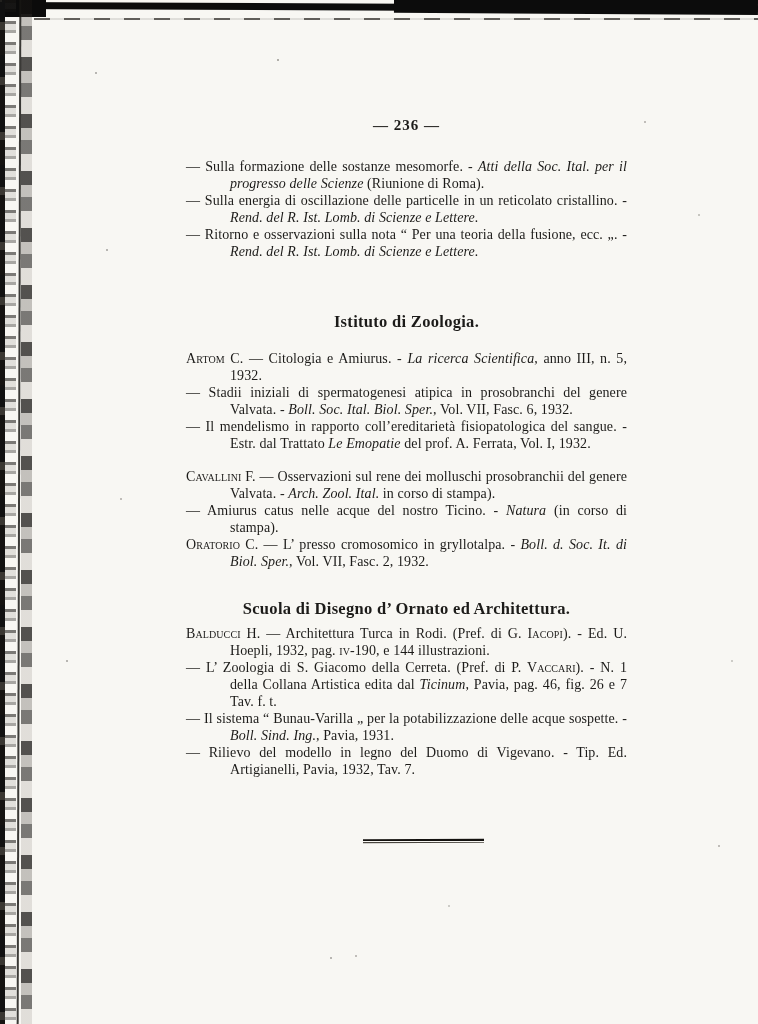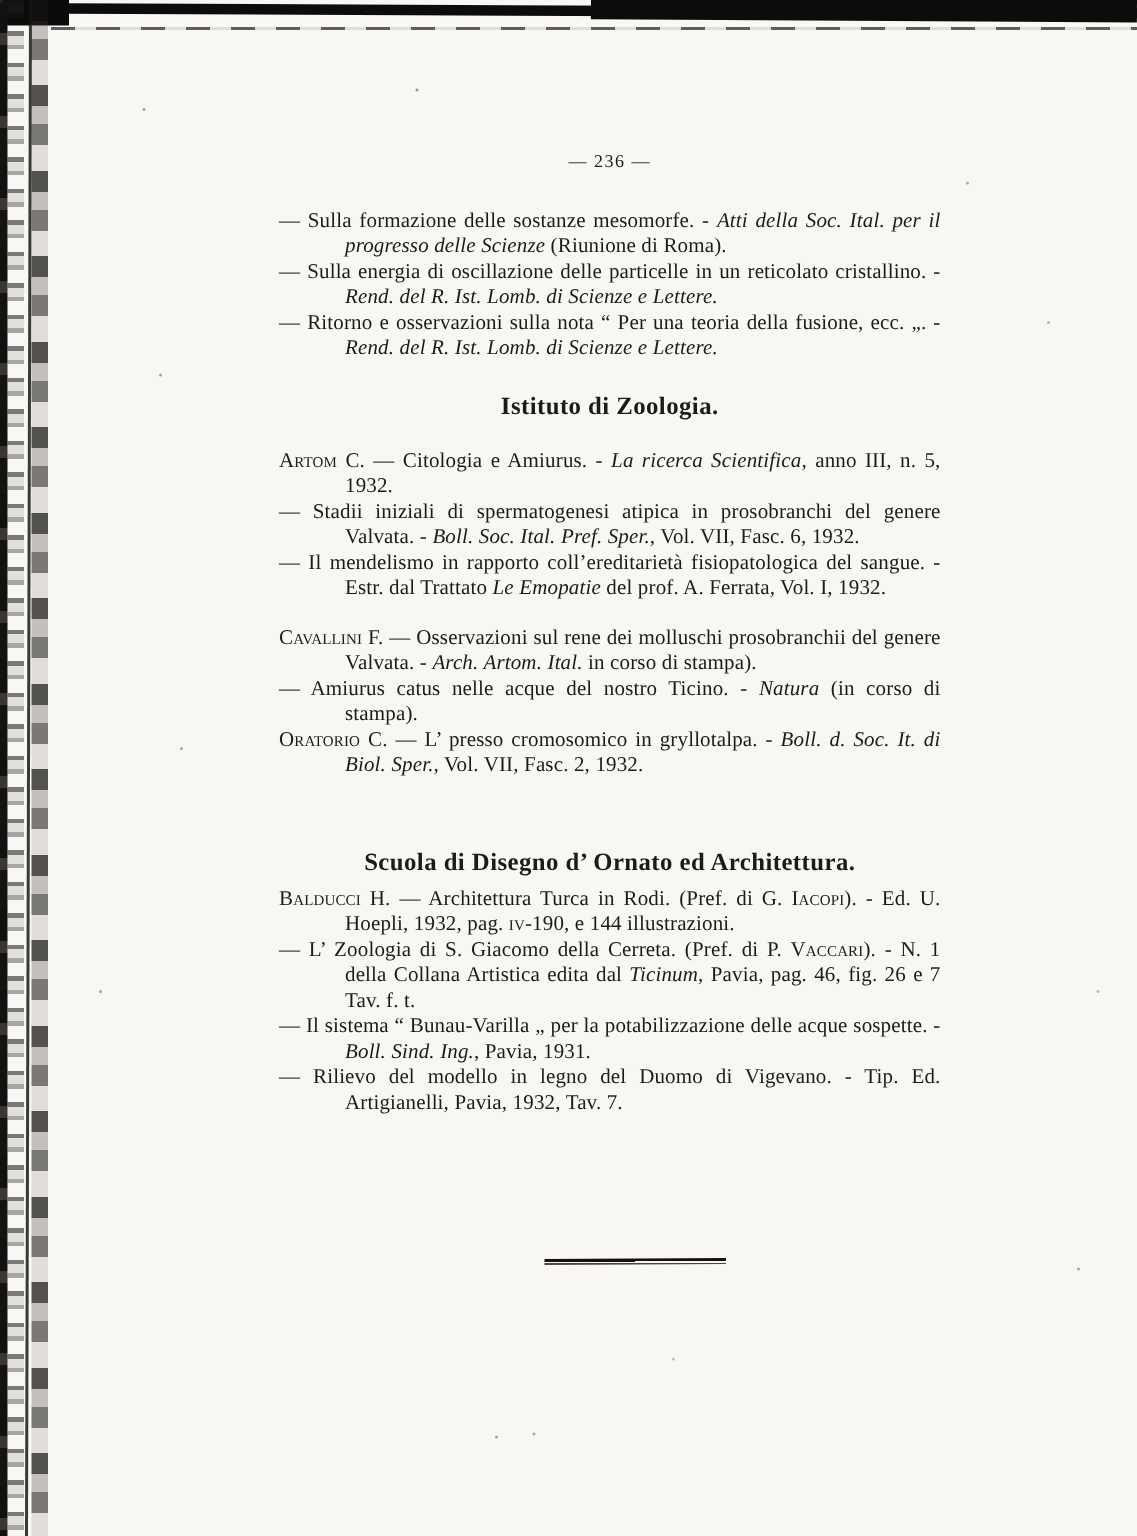--- a/index.html
+++ b/index.html
@@ -22,30 +22,30 @@
   .spine-line{position:absolute;top:0;left:18px;width:2px;height:100%;background:rgba(25,23,20,.85);transform:rotate(0.15deg);}
   .spine-band{position:absolute;top:0;left:21px;width:11px;height:100%;opacity:.85;
     background:repeating-linear-gradient(to bottom,rgba(20,18,16,.85) 0 14px,rgba(70,64,58,.35) 14px 26px,rgba(20,18,16,.65) 26px 40px,rgba(110,100,92,.2) 40px 57px);}
   .dust{position:absolute;top:0;left:0;width:2px;height:2px;background:rgba(60,56,50,.55);border-radius:50%;
     box-shadow:277px 59px rgba(60,56,50,.5),95px 72px rgba(60,56,50,.45),644px 121px rgba(60,56,50,.4),
       106px 249px rgba(60,56,50,.45),698px 214px rgba(60,56,50,.35),120px 498px rgba(60,56,50,.4),
       66px 660px rgba(60,56,50,.45),718px 845px rgba(60,56,50,.4),330px 957px rgba(60,56,50,.45),
       355px 955px rgba(60,56,50,.4),448px 905px rgba(60,56,50,.3),731px 660px rgba(60,56,50,.3);}
   
   .content{position:absolute;left:186px;top:100px;width:441px;}
-  .pageno{text-align:center;font-size:12px;letter-spacing:1px;margin:0 0 24px 0;}
+  .pageno{text-align:center;font-size:15px;letter-spacing:1px;margin:17px 0 24px 0;font-weight:bold;}
   .group{margin:0;}
   .entry{margin:0;text-align:justify;font-size:14px;line-height:17px;
     padding-left:44px;text-indent:-44px;letter-spacing:.1px;}
   .heading{text-align:center;font-weight:bold;font-size:16.5px;line-height:20px;margin:0;letter-spacing:.3px;}
   .g1{margin-top:12px;}
-  .h-zoologia{margin-top:20px;text-align:center;}
+  .h-zoologia{margin-top:52px;text-align:center;}
   .g2{margin-top:18px;}
   .g3{margin-top:16px;}
-  .h-scuola{margin-top:46px;}
+  .h-scuola{margin-top:29px;}
   .g4{margin-top:6px;}
   .i{font-style:italic;}
   .sc{font-variant:small-caps;}
   .end-rule{position:absolute;left:363px;top:839px;width:121px;height:4px;
     background:linear-gradient(to bottom,#14120f 0,#14120f 2px,rgba(0,0,0,0) 2px,rgba(0,0,0,0) 3px,#4a463f 3px,#4a463f 4px);
     transform:rotate(-0.3deg);}
 </style>
 </head>
 <body>
 
@@ -64,26 +64,26 @@
 
   <div class="group g1">
       <p class="entry"><span class="p">— Sulla formazione delle sostanze mesomorfe. - </span><span class="i">Atti della Soc. Ital. per il progresso delle Scienze</span><span class="p"> (Riunione di Roma).</span></p>
       <p class="entry"><span class="p">— Sulla energia di oscillazione delle particelle in un reticolato cristallino. - </span><span class="i">Rend. del R. Ist. Lomb. di Scienze e Lettere.</span></p>
       <p class="entry"><span class="p">— Ritorno e osservazioni sulla nota “ Per una teoria della fusione, ecc. „. - </span><span class="i">Rend. del R. Ist. Lomb. di Scienze e Lettere.</span></p>
     </div>
 
   <h2 class="heading h-zoologia">Istituto di Zoologia.</h2>
   <div class="group g2">
       <p class="entry"><span class="sc">Artom</span><span class="p"> C. — Citologia e Amiurus. - </span><span class="i">La ricerca Scientifica</span><span class="p">, anno III, n. 5, 1932.</span></p>
-      <p class="entry"><span class="p">— Stadii iniziali di spermatogenesi atipica in prosobranchi del genere Valvata. - </span><span class="i">Boll. Soc. Ital. Pref. Sper.</span><span class="p">, Vol. VII, Fasc. 6, 1932.</span></p>
+      <p class="entry"><span class="p">— Stadii iniziali di spermatogenesi atipica in prosobranchi del genere Valvata. - </span><span class="i">Boll. Soc. Ital. Biol. Sper.</span><span class="p">, Vol. VII, Fasc. 6, 1932.</span></p>
       <p class="entry"><span class="p">— Il mendelismo in rapporto coll’ereditarietà fisiopatologica del sangue. - Estr. dal Trattato </span><span class="i">Le Emopatie</span><span class="p"> del prof. A. Ferrata, Vol. I, 1932.</span></p>
     </div>
 
   <div class="group g3">
-      <p class="entry"><span class="sc">Cavallini</span><span class="p"> F. — Osservazioni sul rene dei molluschi prosobranchii del genere Valvata. - </span><span class="i">Arch. Artom. Ital.</span><span class="p"> in corso di stampa).</span></p>
+      <p class="entry"><span class="sc">Cavallini</span><span class="p"> F. — Osservazioni sul rene dei molluschi prosobranchii del genere Valvata. - </span><span class="i">Arch. Zool. Ital.</span><span class="p"> in corso di stampa).</span></p>
       <p class="entry"><span class="p">— Amiurus catus nelle acque del nostro Ticino. - </span><span class="i">Natura</span><span class="p"> (in corso di stampa).</span></p>
       <p class="entry"><span class="sc">Oratorio</span><span class="p"> C. — L’ presso cromosomico in gryllotalpa. - </span><span class="i">Boll. d. Soc. It. di Biol. Sper.</span><span class="p">, Vol. VII, Fasc. 2, 1932.</span></p>
     </div>
 
   <h2 class="heading h-scuola">Scuola di Disegno d’ Ornato ed Architettura.</h2>
   <div class="group g4">
       <p class="entry"><span class="sc">Balducci</span><span class="p"> H. — Architettura Turca in Rodi. (Pref. di G. </span><span class="sc">Iacopi</span><span class="p">). - Ed. U. Hoepli, 1932, pag. </span><span class="sc">iv</span><span class="p">-190, e 144 illustrazioni.</span></p>
       <p class="entry"><span class="p">— L’ Zoologia di S. Giacomo della Cerreta. (Pref. di P. </span><span class="sc">Vaccari</span><span class="p">). - N. 1 della Collana Artistica edita dal </span><span class="i">Ticinum</span><span class="p">, Pavia, pag. 46, fig. 26 e 7 Tav. f. t.</span></p>
       <p class="entry"><span class="p">— Il sistema “ Bunau-Varilla „ per la potabilizzazione delle acque sospette. - </span><span class="i">Boll. Sind. Ing.</span><span class="p">, Pavia, 1931.</span></p>
       <p class="entry"><span class="p">— Rilievo del modello in legno del Duomo di Vigevano. - Tip. Ed. Artigianelli, Pavia, 1932, Tav. 7.</span></p>

